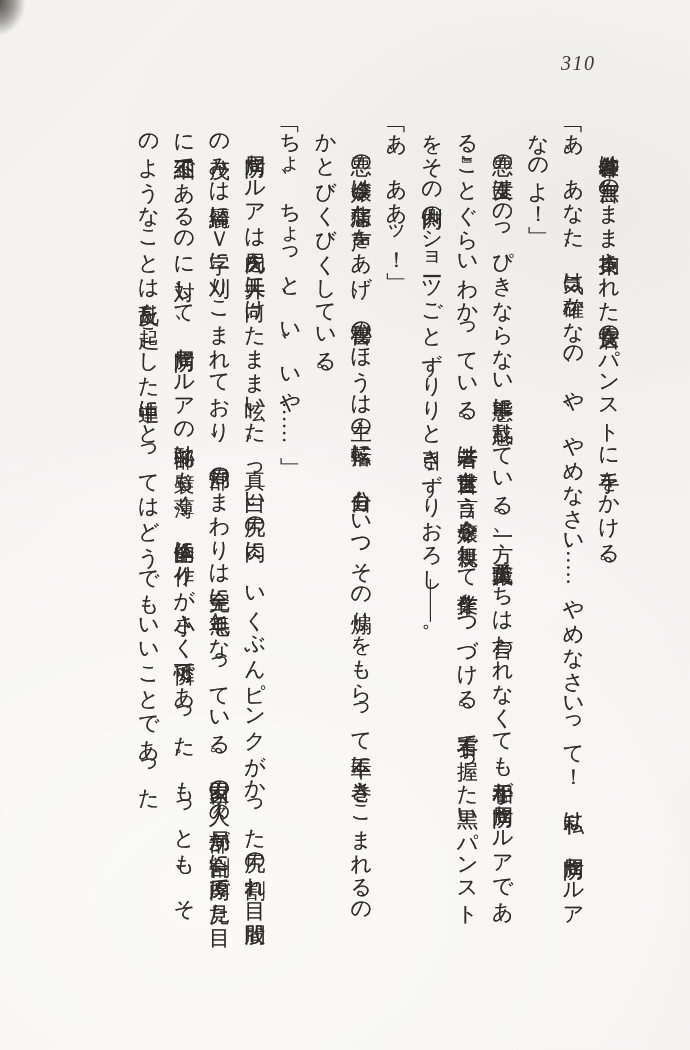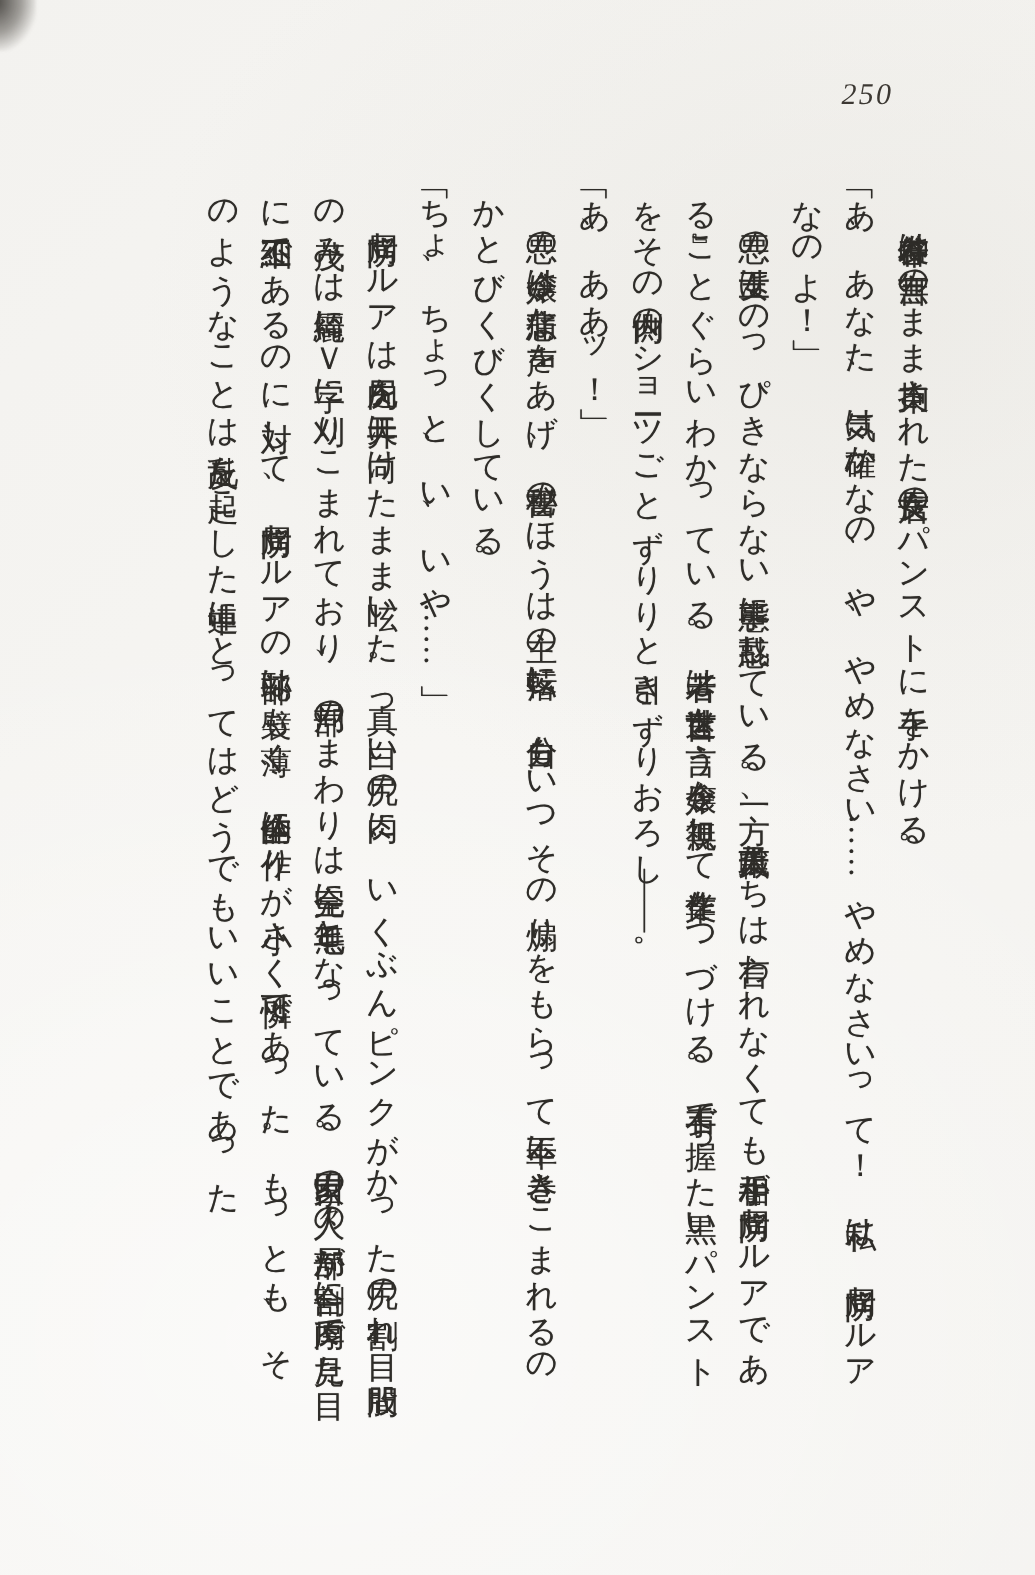--- a/index.html
+++ b/index.html
@@ -62,21 +62,21 @@
     text-indent: 1em;
   }
 </style>
 </head>
 <body>
 
 <div class="paper"></div>
 
 <div class="scan-smudge"></div>
 
-<div class="page-number">250</div>
+<div class="page-number">310</div>
 
 <div class="text-block">
   <p class="indent">仲谷友希は無言のまま拘束された女店長のパンストに手をかける。</p>
   <p>「あ、あなた、気は確かなの、や、やめなさい……やめなさいって！　私は、周防セルアなのよ！」</p>
   <p class="indent">悪の女王はのっぴきならない事態に惑乱している。一方、菓子職人たちは言われなくても相手が『周防セルアである』ことぐらいわかっている。若者は世迷言を言う令嬢を無視して作業をつづける。右手で握った黒いパンストをその内側のショーツごとずりりと引きずりおろし――。</p>
   <p>「あ、ああッ！」</p>
   <p class="indent">悪の令嬢は悲痛な声をあげ、秘書のほうは主の転落に、自分もいつその煽りをもらって不幸に巻きこまれるのかとびくびくしている。</p>
   <p>「ちょ、ちょっと、い、いや……」</p>
   <p class="indent">周防セルアは尻肉を天井に向けたまま呟いた。真っ白い尻の肉に、いくぶんピンクがかった尻の割れ目。股間の茂みは綺麗にＶ字に刈りこまれており、局部のまわりは完全に無毛となっている。田宮家の人々の局部が割合に肉厚で見た目に不細工であるのに対して、周防セルアの恥部は襞も薄く、全体的に作りが小さく可憐であった。もっとも、そのようなことは反乱を起こした連中にとってはどうでもいいことであった</p>
 </div>

